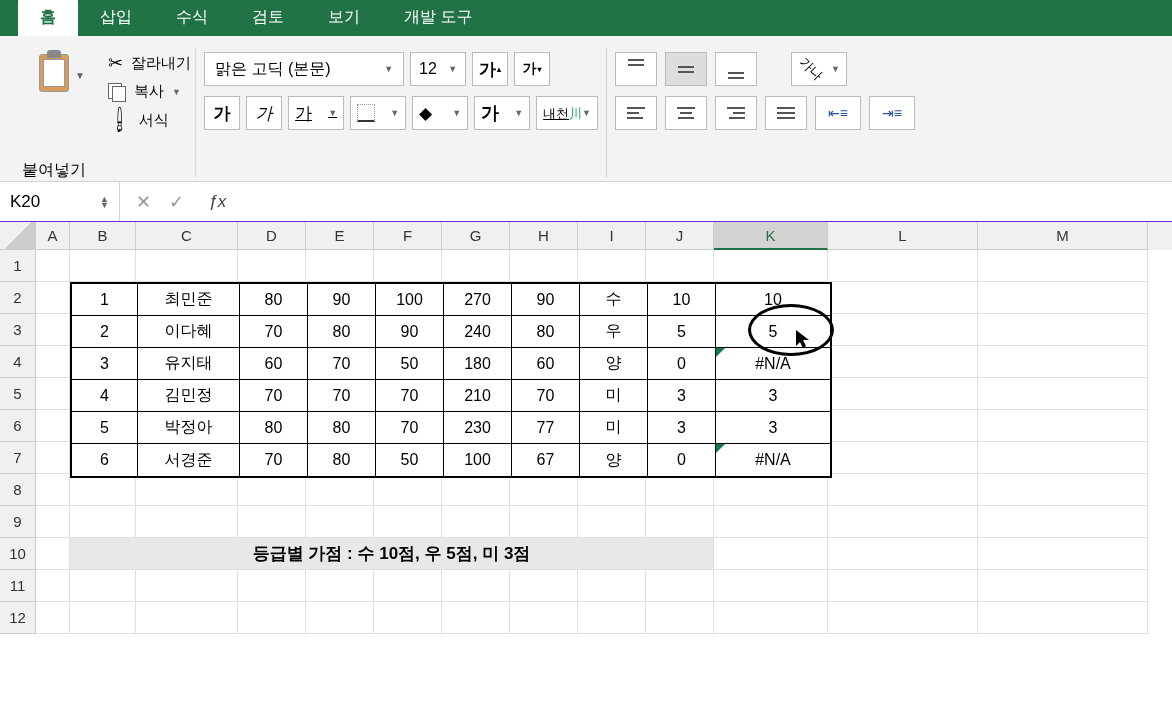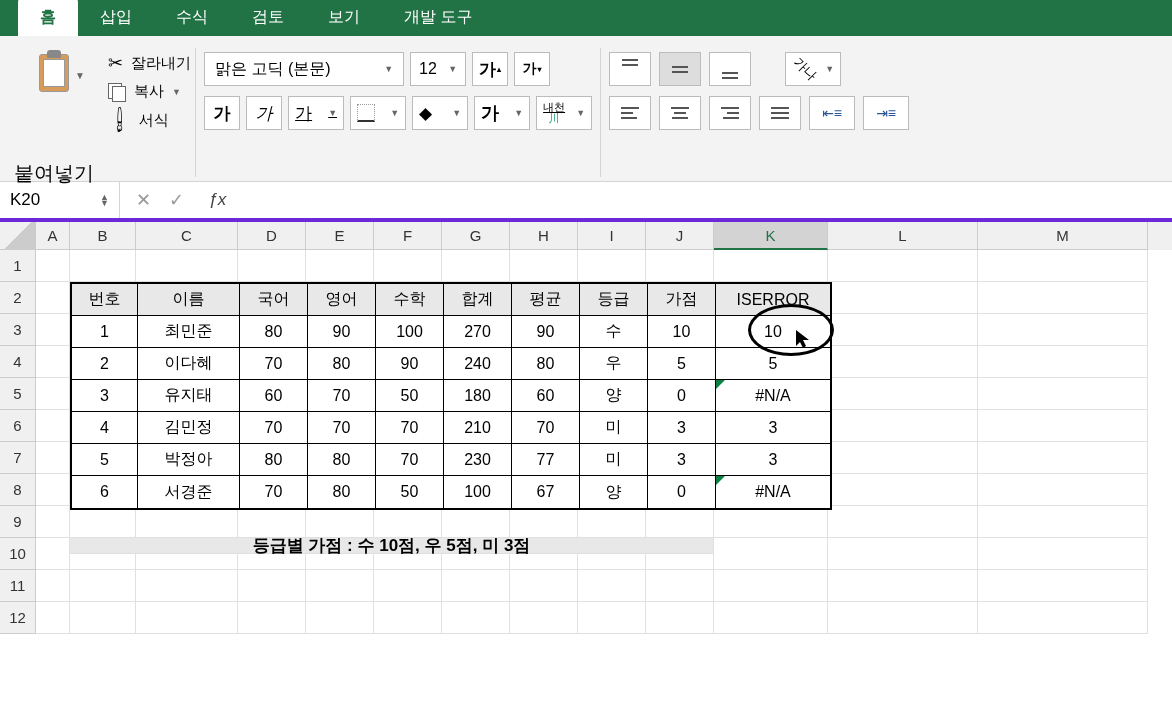--- a/index.html
+++ b/index.html
@@ -15,21 +15,21 @@
     .ribbon-group {padding:4px 10px; display:flex; flex-direction:column;}
     .ribbon-sep {width:1px; background:#d4d4d4; margin:4px 0;}
     
     .clipboard-group {align-items:center; width:100px;}
     .paste-btn {display:flex; flex-direction:column; align-items:center; gap:4px;}
     .clipboard-icon {width:40px; height:48px; position:relative;}
     .clipboard-icon .board {width:30px; height:38px; background:#d89c5a; border:1px solid #999; border-radius:3px; position:absolute; left:5px; top:6px;}
     .clipboard-icon .paper {width:22px; height:28px; background:#fff; border:1px solid #999; position:absolute; left:9px; top:11px;}
     .clipboard-icon .clip {width:14px; height:8px; background:#888; border-radius:3px 3px 0 0; position:absolute; left:13px; top:2px;}
     .paste-dropdown {position:absolute; margin-left:52px; margin-top:22px; font-size:10px; color:#666;}
-    .paste-label {font-size:20px; margin-top:6px;}
+    .paste-label {font-size:16px; margin-top:6px;}
     
     .cut-copy-group {display:flex; flex-direction:column; gap:8px; padding:8px 4px;}
     .cc-item {display:flex; align-items:center; gap:8px; font-size:15px;}
     .scissors-icon {font-size:18px;}
     .copy-icon {width:18px; height:18px; display:inline-block; position:relative;}
     .copy-icon::before {content:''; position:absolute; width:12px; height:14px; border:1px solid #666; background:#fff; left:0; top:0;}
     .copy-icon::after {content:''; position:absolute; width:12px; height:14px; border:1px solid #666; background:#fff; left:4px; top:3px;}
     .brush-icon {font-size:18px; transform:rotate(-45deg); display:inline-block;}
     
     .font-group {padding:8px 8px; display:flex; flex-direction:column; gap:10px;}
@@ -56,21 +56,21 @@
     .align-lines span {display:block; height:2px; background:#555;}
     .h-left span:nth-child(1){width:18px}.h-left span:nth-child(2){width:12px}.h-left span:nth-child(3){width:16px}
     .h-center {align-items:center;}
     .h-center span:nth-child(1){width:18px}.h-center span:nth-child(2){width:12px}.h-center span:nth-child(3){width:16px}
     .h-right {align-items:flex-end;}
     .h-right span:nth-child(1){width:18px}.h-right span:nth-child(2){width:12px}.h-right span:nth-child(3){width:16px}
     .h-justify span{width:18px;}
     .indent-btn {border:1px solid #bbb; background:#fff; height:34px; width:46px; display:flex; align-items:center; justify-content:center; gap:2px; font-size:14px; color:#2a5599;}
     
     
-    .formula-bar {height:40px; border-bottom:4px solid #6d28d9; display:flex; align-items:center; background:#fff;}
+    .formula-bar {height:40px; border-bottom:1px solid #6d28d9; display:flex; align-items:center; background:#fff;}
     .name-box {width:120px; height:100%; border-right:1px solid #d4d4d4; display:flex; align-items:center; padding:0 10px; font-size:17px; justify-content:space-between;}
     .name-dropdown {display:flex; flex-direction:column; line-height:6px; font-size:9px; color:#666;}
     .formula-actions {display:flex; gap:18px; padding:0 16px; color:#999; font-size:18px; align-items:center;}
     .fx-label {font-style:italic; font-size:17px; color:#444; margin-left:6px;}
     .formula-input {flex:1; height:100%; padding:0 6px; font-size:16px;}
     
     
     .grid-area {position:relative; overflow:hidden;}
     .col-headers {display:flex; height:28px; background:#f0f0f0;}
     .select-all {width:36px; border-right:1px solid #ccc; border-bottom:1px solid #ccc; background:linear-gradient(135deg,#f0f0f0 50%,#ccc 50%);}
@@ -182,21 +182,21 @@
           <span class="dropdown-arrow">▼</span>
         </div>
       <div class="fmt-btn split">
           <span style="display:flex;flex-direction:column;align-items:center">
             <span style="font-weight:bold;font-size:18px">가</span>
             <span class="swatch font-red"></span>
           </span>
           <span class="dropdown-arrow">▼</span>
         </div>
       <div class="fmt-btn split">
-          <span style="display:flex;flex-direction:column;align-items:center;font-size:11px;line-height:11px">
+          <span style="display:flex;flex-direction:row;align-items:center;font-size:13px;line-height:11px">
             <span style="text-decoration:underline">내천</span>
             <span style="color:#2a7">川</span>
           </span>
           <span class="dropdown-arrow">▼</span>
         </div>
     </div>
   </div>
 
   <div class="ribbon-sep"></div>
 
@@ -492,32 +492,20 @@
           <div class="cell cG"></div>
           <div class="cell cH"></div>
           <div class="cell cI"></div>
           <div class="cell cJ"></div>
           <div class="cell cK"></div>
           <div class="cell cL"></div>
           <div class="cell cM"></div>
         </div>
 
       <div class="data-table" style="left:34px; top:32px;">
-        <div class="cell-row hdr-row">
-          <div class="cell cB">번호</div>
-          <div class="cell cC">이름</div>
-          <div class="cell cD">국어</div>
-          <div class="cell cE">영어</div>
-          <div class="cell cF">수학</div>
-          <div class="cell cG">합계</div>
-          <div class="cell cH">평균</div>
-          <div class="cell cI">등급</div>
-          <div class="cell cJ">가점</div>
-          <div class="cell cK" style="border-right:none">ISERROR</div>
-        </div>
         <div class="cell-row">
           <div class="cell cB">1</div>
             <div class="cell cC">최민준</div>
             <div class="cell cD">80</div>
             <div class="cell cE">90</div>
             <div class="cell cF">100</div>
             <div class="cell cG">270</div>
             <div class="cell cH">90</div>
             <div class="cell cI">수</div>
             <div class="cell cJ">10</div>
@@ -579,21 +567,21 @@
             <div class="cell cF" style="border-bottom:none">50</div>
             <div class="cell cG" style="border-bottom:none">100</div>
             <div class="cell cH" style="border-bottom:none">67</div>
             <div class="cell cI" style="border-bottom:none">양</div>
             <div class="cell cJ" style="border-bottom:none">0</div>
             <div class="cell cK" style="border-right:none;border-bottom:none"><div class="err-triangle"></div>#N/A</div>
         </div>
       </div>
 
       <div class="note-row" style="left:34px; top:288px;">
-        <div class="cell" style="width:644px; height:16px; font-size:17px;text-align:right;">등급별 가점 : 수 10점, 우 5점, 미 3점</div>
+        <div class="cell" style="width:644px; height:32px; font-size:17px;text-align:right;">등급별 가점 : 수 10점, 우 5점, 미 3점</div>
       </div>
 
       <div class="circle-annotation" style="left:712px; top:54px;"></div>
       <div class="cursor-overlay" style="left:758px; top:78px;">
         <svg width="18" height="22" viewBox="0 0 18 22">
             <path d="M2 2 L2 18 L6 14 L9 20 L12 18 L9 12 L15 12 Z" fill="#000"></path>
           </svg>
       </div>
     </div>
   </div>

